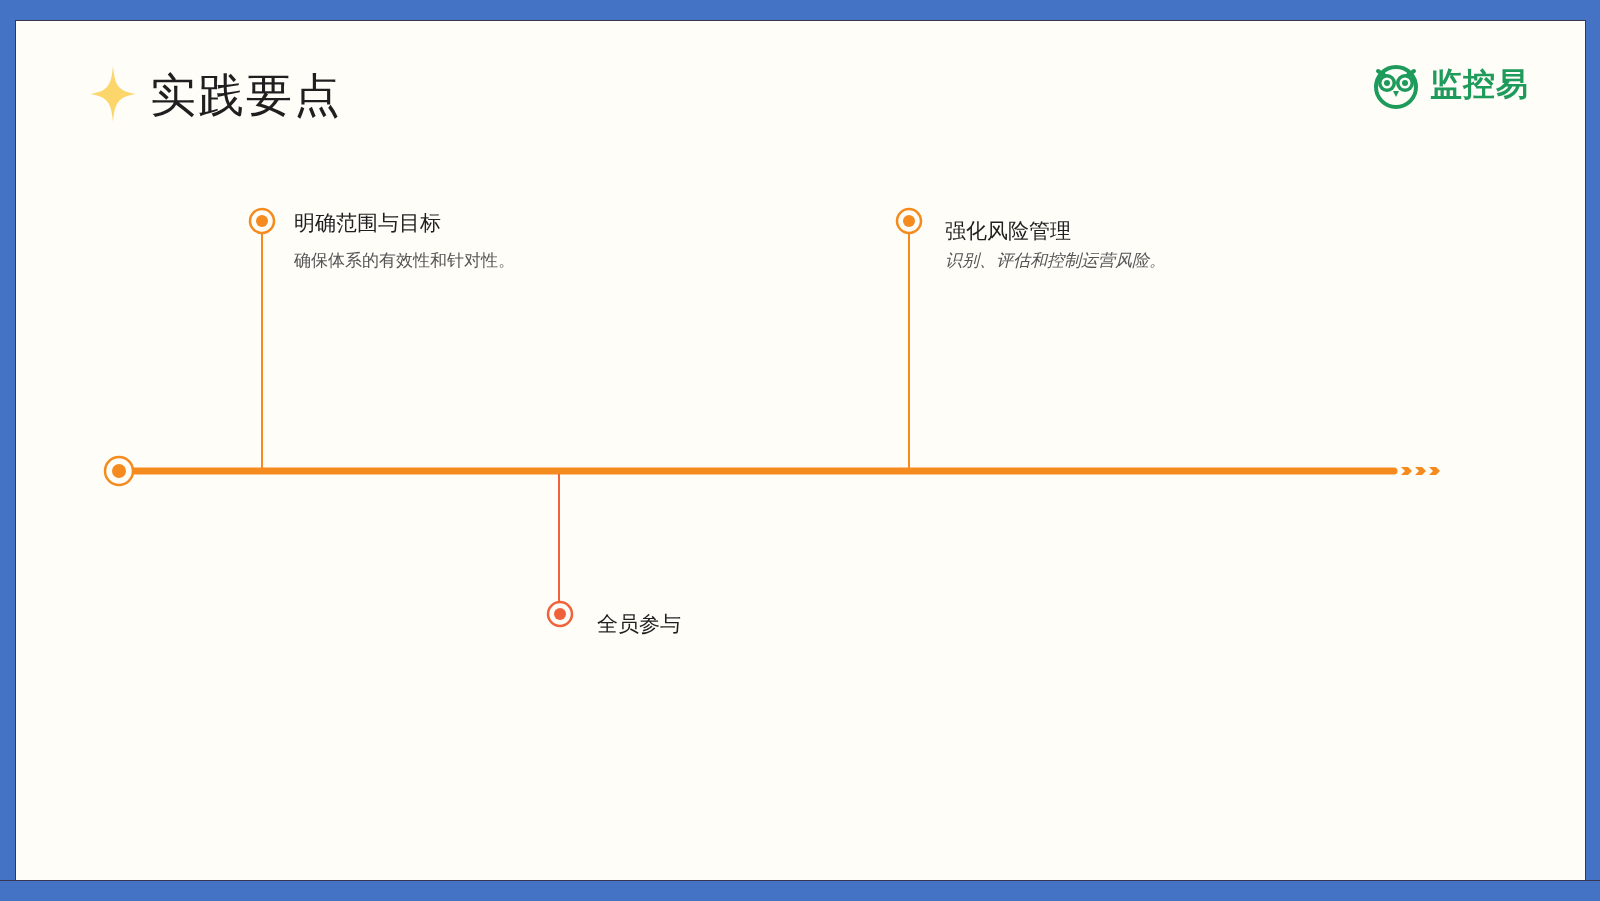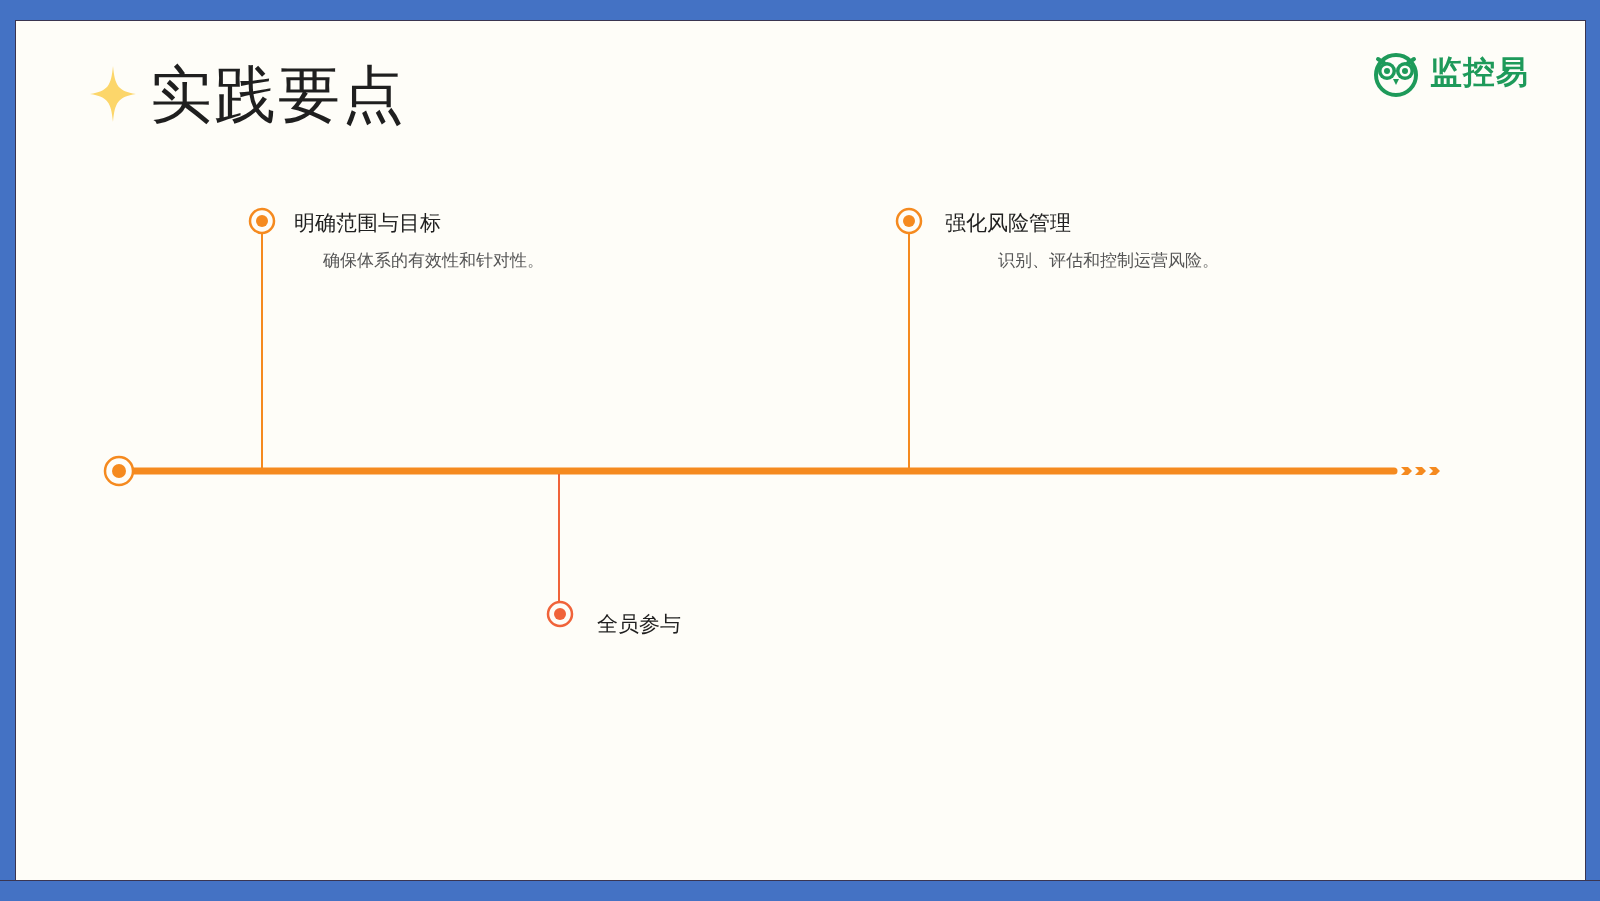--- a/index.html
+++ b/index.html
@@ -13,38 +13,38 @@
     .frame-right { position: absolute; left: 1585px; top: 20px; width: 15px; height: 860px; background: #4472c4; border-left: 1px solid #3a3550; }
     .frame-bottom { position: absolute; left: 0; top: 880px; width: 1600px; height: 21px; background: #4472c4; border-top: 1px solid #3a3550; }
 
     .slide {
       position: absolute; left: 16px; top: 21px; width: 1569px; height: 859px;
       background: #fefdf8;
     }
     .sparkle { position: absolute; left: 74px; top: 45px; width: 46px; height: 56px; }
     .title {
       position: absolute; left: 134px; top: 44px;
-      font-size: 62px; color: #1f1f1f; letter-spacing: 2px; line-height: 60px;
+      font-size: 46px; color: #1f1f1f; letter-spacing: 2px; line-height: 60px;
       font-family: "DejaVu Serif", serif;
     }
-    .logo { position: absolute; left: 1352px; top: 28px; display: flex; align-items: center; gap: 6px; }
+    .logo { position: absolute; left: 1352px; top: 40px; display: flex; align-items: center; gap: 6px; }
     .logo-text {
       font-family: "DejaVu Sans", "Liberation Sans", sans-serif;
       font-size: 32px; font-weight: bold; color: #1e9a5a; letter-spacing: 1px;
     }
 
     .timeline { position: absolute; left: 0; top: 0; width: 1569px; height: 859px; }
 
     .milestone-title {
       position: absolute; font-size: 21px; font-weight: normal; color: #1f1f1f;
       font-family: "DejaVu Serif", serif; line-height: 28px; white-space: nowrap;
     }
     .milestone-desc {
       position: absolute; font-size: 17px; color: #555555;
-      font-family: "DejaVu Serif", serif; line-height: 24px; white-space: nowrap; margin-left: 29px;
+      font-family: "DejaVu Serif", serif; line-height: 24px; white-space: nowrap;
     }
   </style>
 </head>
 <body>
 
 <div class="frame-top"></div>
 <div class="frame-left"></div>
 <div class="frame-right"></div>
 <div class="frame-bottom"></div>
 
@@ -102,15 +102,15 @@
       <circle cx="893" cy="200" r="12" fill="#fefdf8" stroke="#f58a1f" stroke-width="2.5"></circle>
       <circle cx="893" cy="200" r="6" fill="#f58a1f"></circle>
     </g>
   </svg>
 
   <div class="milestone-title" style="left:278px; top:188px;">明确范围与目标</div>
   <div class="milestone-desc" style="left:278px; top:227px;">确保体系的有效性和针对性。</div>
 
   <div class="milestone-title" style="left:581px; top:589px;">全员参与</div>
 
-  <div class="milestone-title" style="left:929px; top:188px;">强化风险管理</div>
-  <div class="milestone-desc" style="left:953px; top:227px;">识别、评估和控制运营风险。</div>
+  <div class="milestone-title" style="left:929px; top:196px;">强化风险管理</div>
+  <div class="milestone-desc" style="left:929px; top:227px;font-style:italic;">识别、评估和控制运营风险。</div>
 </div>
 
 </body></html>

